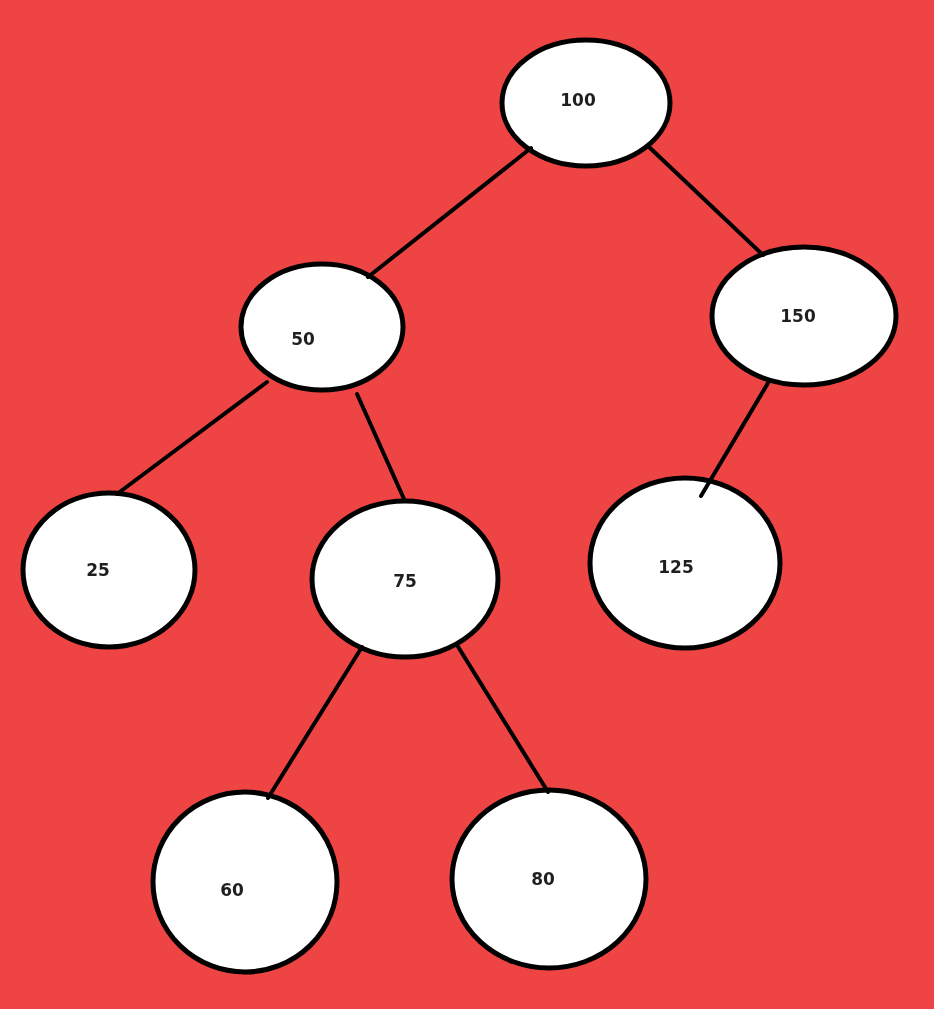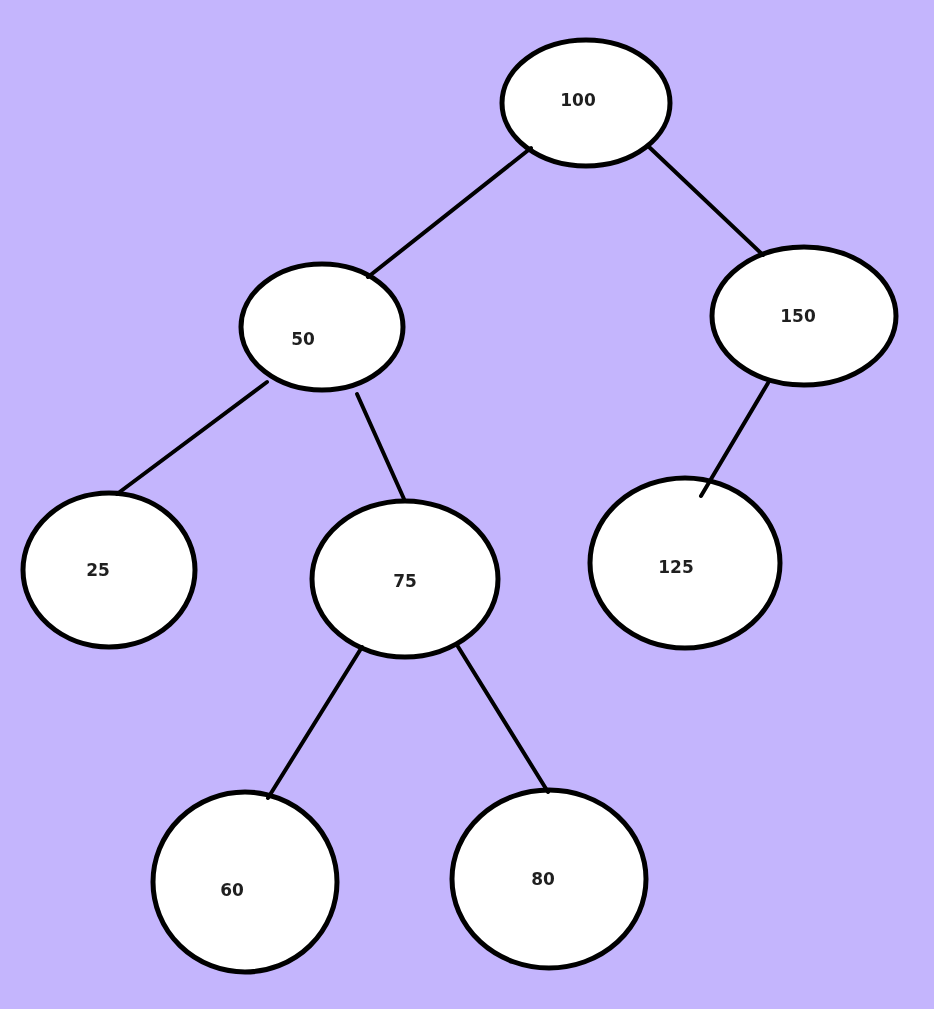--- a/index.html
+++ b/index.html
@@ -4,21 +4,21 @@
 <style>
   html, body {
     margin: 0;
     padding: 0;
     background: #ffffff;
   }
   .canvas {
     position: relative;
     width: 934px;
     height: 1009px;
-    background: #c4b5fd;
+    background: #ef4444;
     overflow: hidden;
   }
   svg.tree {
     display: block;
     width: 934px;
     height: 1009px;
   }
   .node-shape {
     fill: #ffffff;
     stroke: #000000;

